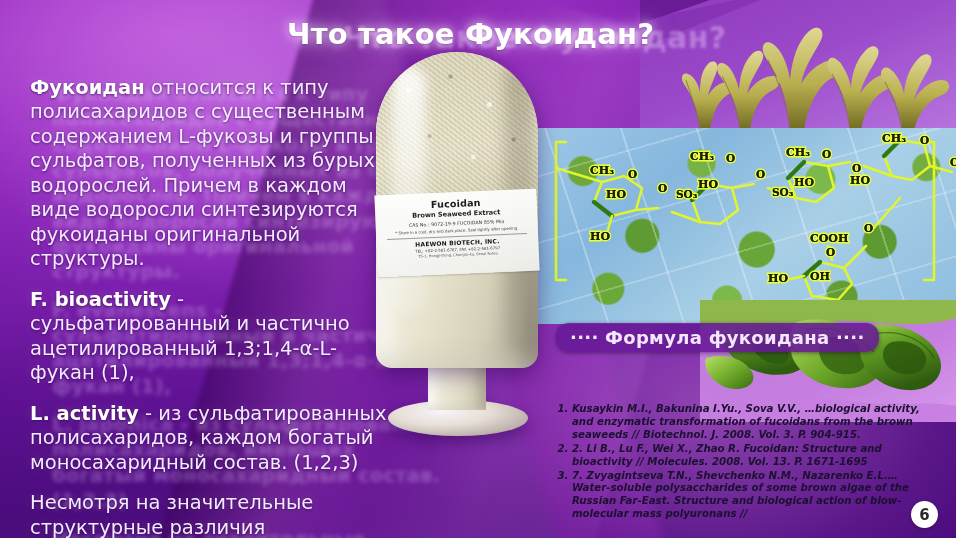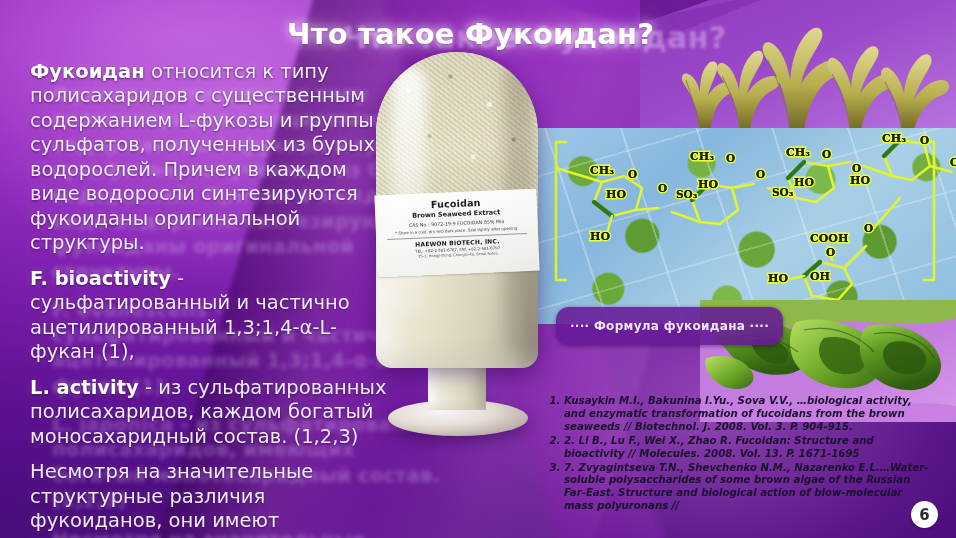--- a/index.html
+++ b/index.html
@@ -88,21 +88,21 @@
     text-shadow:0 0 11px rgba(255,255,255,0.75), 0 0 22px rgba(230,170,250,0.65), 0 1px 2px rgba(60,0,90,0.5);
   }
 
   
   .body-col{
     position:absolute;left:30px;top:60px;width:360px;
     color:#f4eaff;
     font-size:19.5px;line-height:1.255;
     text-shadow:0 1px 3px rgba(50,0,80,0.75), 0 0 10px rgba(255,255,255,0.18);
   }
-  .body-col p{margin:0 0 11px 0;}
+  .body-col p{margin:16px 0 11px 0;}
   .body-col b{font-weight:700;color:#ffffff;}
 
   
   .jar{
     position:absolute;left:366px;top:52px;width:182px;height:382px;
   }
   .jar-body{
     position:absolute;left:10px;top:0;width:162px;height:316px;
     border-radius:82px 82px 16px 16px;
     background:
@@ -191,43 +191,43 @@
   .formula-cells{
     position:absolute;inset:0;
     background:
       repeating-linear-gradient(72deg, rgba(255,255,255,0.35) 0 2px, rgba(0,0,0,0) 2px 72px),
       repeating-linear-gradient(-16deg, rgba(255,255,255,0.28) 0 2px, rgba(0,0,0,0) 2px 64px);
     mix-blend-mode:screen;opacity:.8;
   }
   .formula-svg{position:absolute;left:0;top:0;}
 
   .formula-caption{
-    position:absolute;left:556px;top:307px;
-    padding:12px 14px;border-radius:13px;
+    position:absolute;left:556px;top:323px;
+    padding:4px 14px;border-radius:13px;
     background:rgba(103,25,150,0.88);
-    color:#f3e6ff;font-size:12px;font-weight:600;letter-spacing:.3px;
+    color:#f3e6ff;font-size:18px;font-weight:600;letter-spacing:.3px;
     box-shadow:0 1px 4px rgba(30,0,50,.5);
     white-space:nowrap;
   }
 
   
   .seaweed-top{
     position:absolute;left:640px;top:0;width:316px;height:130px;overflow:hidden;
   }
   .seaweed-bottom{
     position:absolute;left:700px;top:300px;width:256px;height:122px;overflow:hidden;
   }
 
   
   .refs{
     position:absolute;left:534px;top:391px;width:404px;
     color:#1c1030;font-size:10.2px;line-height:1.265;
     font-style:italic;font-weight:600;
   }
-  .refs ol{margin:4px;padding-left:26px;}
+  .refs ol{margin:12px;padding-left:26px;}
   .refs li{margin:0 0 1px 0;}
   .refs li::marker{font-style:italic;font-weight:700;}
 
   
   .pagenum{
     position:absolute;left:911px;top:501px;width:27px;height:27px;border-radius:50%;
     background:#ffffff;color:#2a2a2a;
     display:flex;align-items:center;justify-content:center;
     font-size:15px;font-weight:600;
     box-shadow:0 1px 3px rgba(0,0,0,.35);

